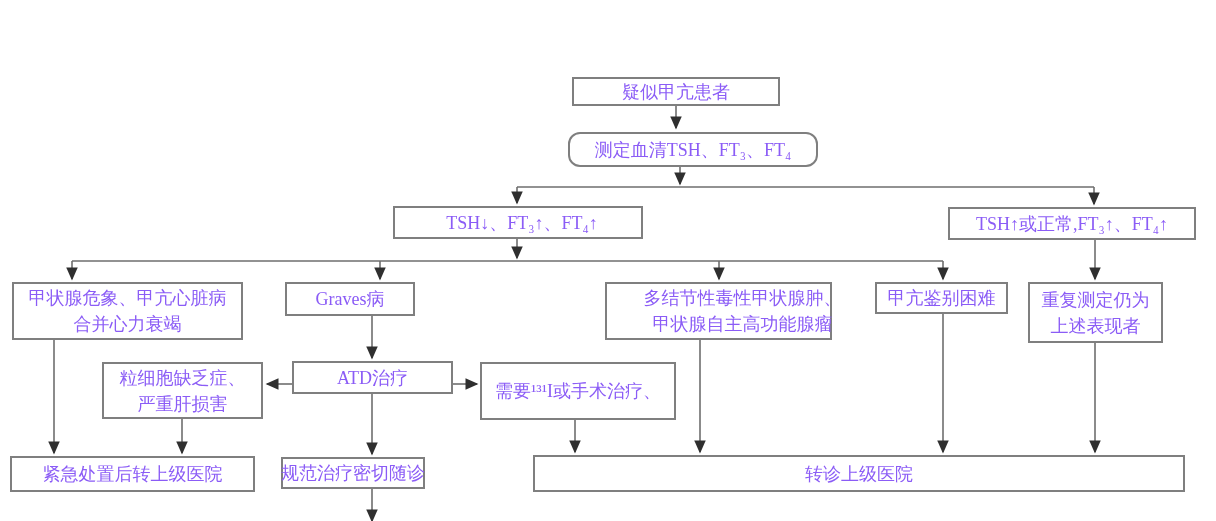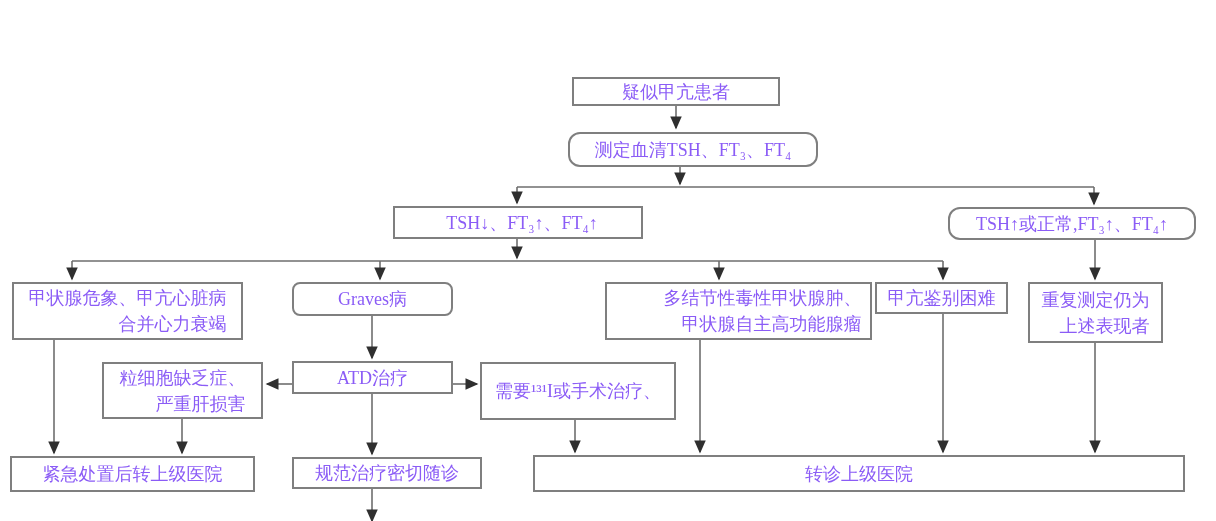--- a/index.html
+++ b/index.html
@@ -20,37 +20,37 @@
     border: 2px solid #7f7f7f;
     background: #ffffff;
     display: flex;
     align-items: center;
     justify-content: center;
     font-size: 18px;
     line-height: 24px;
     text-align: center;
     white-space: nowrap;
   }
-  .node .lines { text-align: right; }
+  .node .lines { text-align: center; }
   .node .lines div { line-height: 26px; }
   
   .n-suspect   { left: 572px;  top: 33px;  width: 208px; height: 29px; }
   .n-measure   { left: 568px;  top: 88px;  width: 250px; height: 35px; border-radius: 12px; }
   .n-tsh-low   { left: 393px;  top: 162px; width: 250px; height: 33px; padding-left: 8px; }
-  .n-tsh-high  { left: 948px;  top: 163px; width: 248px; height: 33px; border-radius: 12px; }
+  .n-tsh-high  { left: 948px;  top: 163px; width: 248px; height: 33px; }
   .n-crisis    { left: 12px;   top: 238px; width: 231px; height: 58px; }
-  .n-graves    { left: 292px;  top: 238px; width: 161px; height: 34px; border-radius: 8px; }
-  .n-mng       { left: 605px;  top: 238px; width: 267px; height: 58px; padding-left: 48px; }
+  .n-graves    { left: 285px;  top: 238px; width: 130px; height: 34px; }
+  .n-mng       { left: 605px;  top: 238px; width: 227px; height: 58px; padding-left: 48px; }
   .n-difficult { left: 875px;  top: 238px; width: 133px; height: 32px; }
   .n-repeat    { left: 1028px; top: 238px; width: 135px; height: 61px; }
   .n-granulo   { left: 102px;  top: 318px; width: 161px; height: 57px; }
   .n-atd       { left: 292px;  top: 317px; width: 161px; height: 33px; }
   .n-need131   { left: 480px;  top: 318px; width: 196px; height: 58px; }
   .n-emergency { left: 10px;   top: 412px; width: 245px; height: 36px; }
-  .n-standard  { left: 292px;  top: 413px; width: 190px; height: 32px; }
+  .n-standard  { left: 281px;  top: 413px; width: 144px; height: 32px; }
   .n-referral  { left: 533px;  top: 411px; width: 652px; height: 37px; }
   .n-followup  { left: 292px;  top: 480px; width: 161px; height: 29px; }
   line, polyline { stroke: #6e6e6e; stroke-width: 1.6; fill: none; }
 </style>
 </head>
 <body>
 
 <div id="canvas">
 
   <svg id="wires" viewBox="0 0 1216 521" xmlns="http://www.w3.org/2000/svg" aria-hidden="true">

